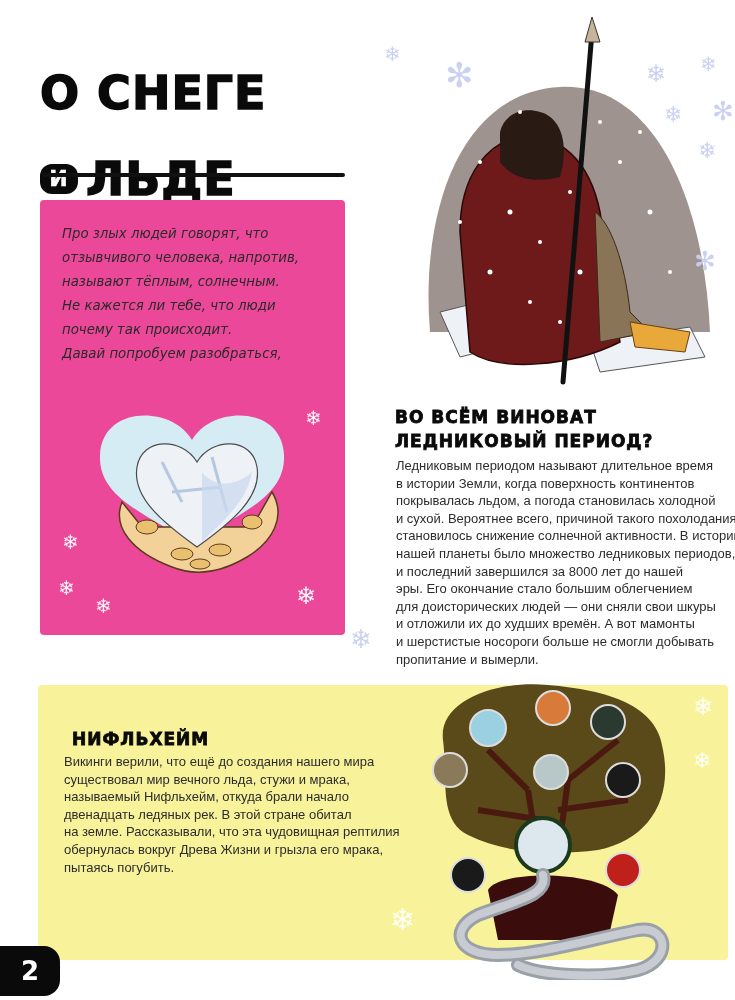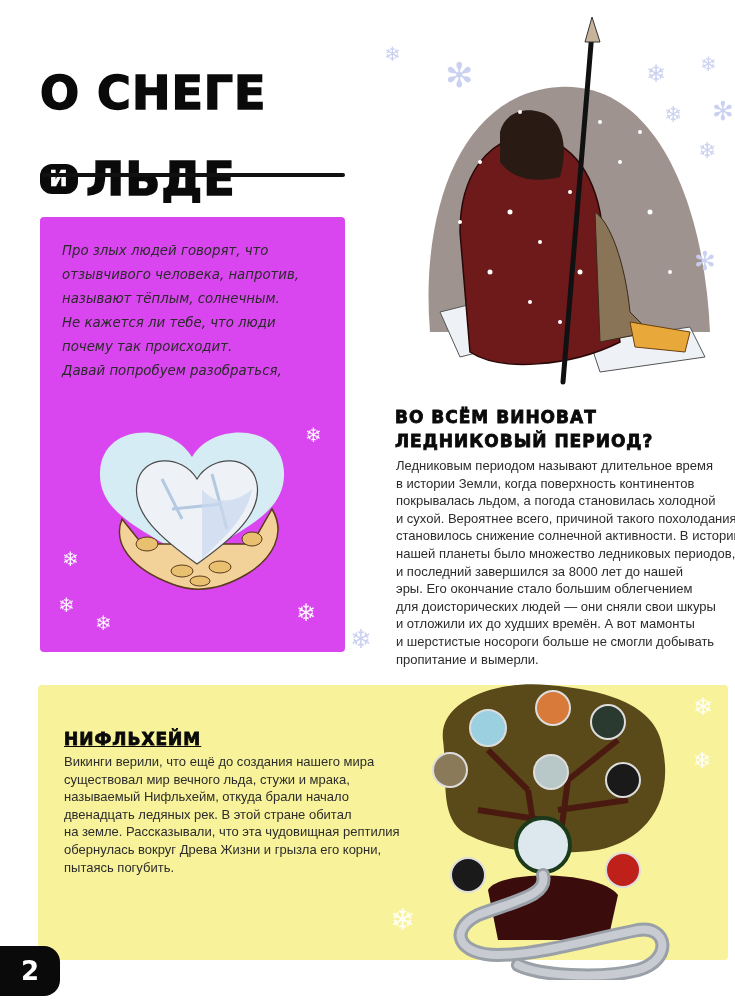--- a/index.html
+++ b/index.html
@@ -4,21 +4,21 @@
   <style>
     * { box-sizing: border-box; margin: 0; padding: 0; }
     html, body { width: 735px; height: 1000px; background: #ffffff; overflow: hidden; }
     body { position: relative; font-family: "Liberation Sans", sans-serif; color: #1a1a1a; }
 
     .title { position: absolute; left: 40px; top: 38px; font-family: "DejaVu Sans", sans-serif; font-weight: 900; font-size: 46px; line-height: 62px; letter-spacing: 1px; color: #0a0a0a; -webkit-text-stroke: 1.5px #0a0a0a; }
     .title .line { display: flex; align-items: center; white-space: nowrap; margin-top: 24px; }
     .title .pill { display: inline-flex; align-items: center; justify-content: center; background: #0a0a0a; color: #fff; -webkit-text-stroke: 0.5px #fff; border-radius: 12px; width: 38px; height: 30px; font-size: 22px; margin-right: 8px; }
     .rule { position: absolute; left: 42px; top: 173px; width: 303px; height: 4px; background: #111; border-radius: 2px; }
 
-    .pink { position: absolute; left: 40px; top: 200px; width: 305px; height: 435px; background: #d946ef; border-radius: 4px; margin-top: 17px; }
+    .pink { position: absolute; left: 40px; top: 200px; width: 305px; height: 435px; background: #ec4899; border-radius: 4px; }
     .hand-text { position: absolute; left: 22px; top: 22px; width: 270px; font-family: "DejaVu Sans", sans-serif; font-size: 13.3px; line-height: 24px; color: #2a2a2a; font-style: italic; }
     .heart-bg { position: absolute; left: 52px; top: 205px; width: 200px; height: 140px; }
     .hands { position: absolute; left: 62px; top: 232px; width: 190px; height: 150px; }
 
     .snow { position: absolute; color: #fff; font-size: 20px; line-height: 1; opacity: 0.95; }
     .snow.blue { color: #c9cff0; }
 
     .man { position: absolute; left: 420px; top: 12px; width: 300px; height: 380px; }
 
     .h2 { position: absolute; font-family: "DejaVu Sans", sans-serif; font-weight: 900; font-size: 17px; line-height: 24px; letter-spacing: 1px; color: #0a0a0a; -webkit-text-stroke: 0.8px #0a0a0a; white-space: nowrap; }
@@ -129,28 +129,28 @@
   <p>и отложили их до худших времён. А вот мамонты</p>
   <p>и шерстистые носороги больше не смогли добывать</p>
   <p>пропитание и вымерли.</p>
 </div>
 
 <div class="yellow">
   <span class="snow" style="left:655px; top:10px; font-size:24px;">❄</span>
   <span class="snow" style="left:655px; top:65px; font-size:22px;">❄</span>
   <span class="snow" style="left:352px; top:220px; font-size:30px;">❄</span>
 </div>
-<div class="h2" style="left:64px; top:727px;text-decoration:underline;">НИФЛЬХЕЙМ</div>
+<div class="h2" style="left:72px; top:727px;">НИФЛЬХЕЙМ</div>
 <div class="body-text" style="left:64px; top:753px;">
   <p>Викинги верили, что ещё до создания нашего мира</p>
   <p>существовал мир вечного льда, стужи и мрака,</p>
   <p>называемый Нифльхейм, откуда брали начало</p>
   <p>двенадцать ледяных рек. В этой стране обитал</p>
   <p>на земле. Рассказывали, что эта чудовищная рептилия</p>
-  <p>обернулась вокруг Древа Жизни и грызла его корни,</p>
+  <p>обернулась вокруг Древа Жизни и грызла его мрака,</p>
   <p>пытаясь погубить.</p>
 </div>
 
 <svg class="tree" viewBox="0 0 260 300">
   <path d="M25 60 C20 20 80 0 130 5 C190 10 240 25 245 70 C255 120 230 160 180 170 C140 175 90 175 50 155 C20 140 30 100 25 60 Z" fill="#5a4a1a"></path>
   <path d="M120 175 L110 110 M140 175 L150 100 M110 110 L70 70 M150 100 L200 60 M125 140 L60 130 M140 130 L210 120" stroke="#4a1a10" stroke-width="6" fill="none"></path>
   <path d="M70 210 C80 190 180 190 200 215 L190 260 L80 260 Z" fill="#3a0c0c"></path>
   <circle cx="70" cy="48" r="18" fill="#9ad0e0" stroke="#ddd" stroke-width="2"></circle>
   <circle cx="135" cy="28" r="17" fill="#d87a3a" stroke="#ddd" stroke-width="2"></circle>
   <circle cx="190" cy="42" r="17" fill="#2a3a30" stroke="#ddd" stroke-width="2"></circle>

